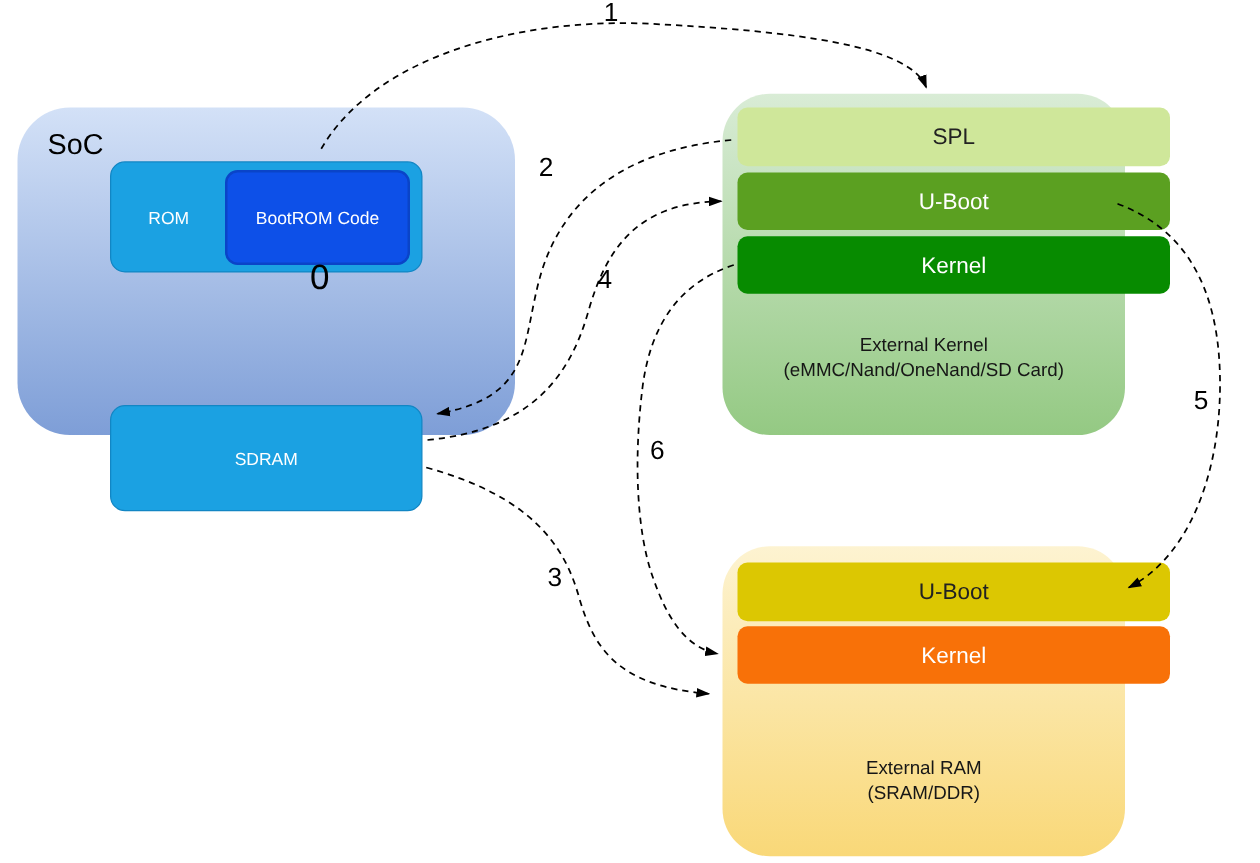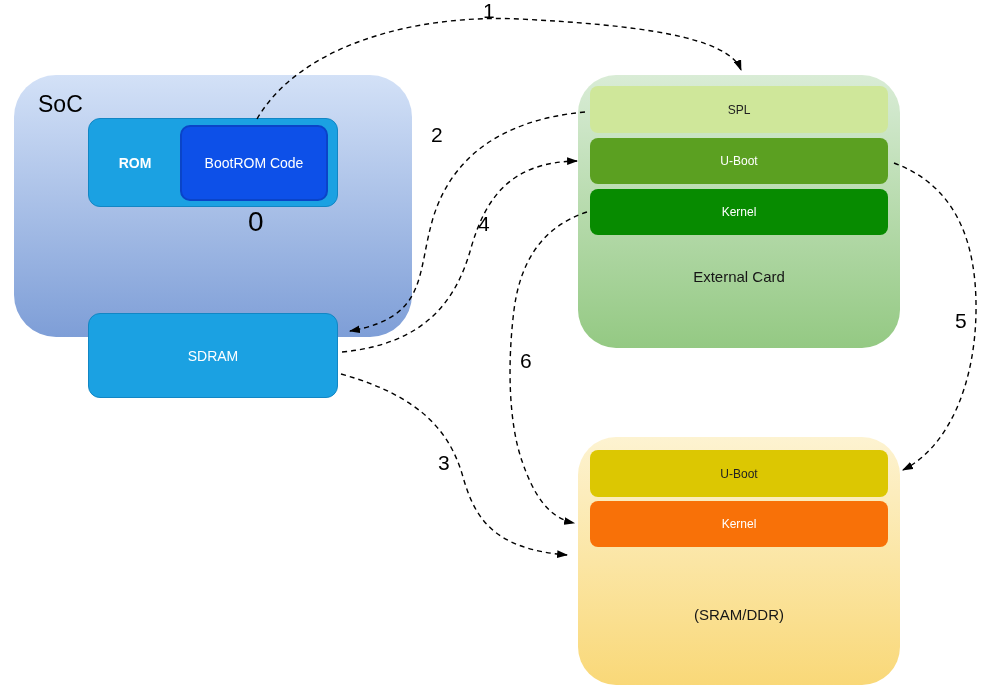--- a/index.html
+++ b/index.html
@@ -10,21 +10,21 @@
     position: relative;
     width: 1008px;
     height: 690px;
     background: #ffffff;
     overflow: hidden;
   }
 
   
   .soc {
     position: absolute;
-    left: 14px; top: 75px;
+    left: 14px; top: 86px;
     width: 398px; height: 262px;
     border-radius: 42px;
     background: linear-gradient(var(--soc-gradient-top, #d3e1f7), var(--soc-gradient-bottom, #7e9ed7));
   }
   .soc-title {
     position: absolute;
     left: 24px; top: 16px;
     font-size: 23px;
     color: #000;
   }
@@ -34,21 +34,21 @@
     width: 250px; height: 89px;
     background: var(--rom-fill, #1ba1e2);
     border: 1px solid var(--rom-stroke, #1286c4);
     border-radius: 12px;
   }
   .rom-label {
     position: absolute;
     left: 0; top: 0;
     width: 92px; height: 100%;
     display: flex; align-items: center; justify-content: center;
-    color: #fff; font-size: 14px; font-weight: bold;
+    color: #fff; font-size: 14px;
   }
   .bootrom {
     position: absolute;
     left: 91px; top: 6px;
     width: 148px; height: 76px;
     background: var(--bootrom-fill, #0d50e8);
     border: 2px solid var(--bootrom-stroke, #0a44c8);
     border-radius: 10px;
     display: flex; align-items: center; justify-content: center;
     color: #fff; font-size: 14px;
@@ -68,24 +68,24 @@
   .flash {
     position: absolute;
     left: 578px; top: 75px;
     width: 322px; height: 273px;
     border-radius: 38px;
     background: linear-gradient(var(--flash-gradient-top, #d9ecd6), var(--flash-gradient-bottom, #94c983));
   }
   .bar {
     position: absolute;
     left: 12px;
-    width: 298px; height: 47px;
+    width: 346px; height: 47px;
     border-radius: 8px;
     display: flex; align-items: center; justify-content: center;
-    font-size: 12px;
+    font-size: 18px;
   }
   .spl      { top: 11px;  background: var(--spl-fill, #cfe79a);          color: #222; }
   .f-uboot  { top: 63px;  height: 46px; background: var(--flash-uboot-fill, #5ba021);  color: #fff; }
   .f-kernel { top: 114px; height: 46px; background: var(--flash-kernel-fill, #078b00); color: #fff; }
   .caption {
     position: absolute;
     left: 0; right: 0;
     text-align: center;
     font-size: 15px;
     line-height: 20px;
@@ -169,32 +169,34 @@
     <div class="bar spl">
       <span>SPL</span>
     </div>
     <div class="bar f-uboot">
       <span>U-Boot</span>
     </div>
     <div class="bar f-kernel">
       <span>Kernel</span>
     </div>
     <div class="caption">
-      <div>External Card</div>
+      <div>External Kernel</div>
+      <div>(eMMC/Nand/OneNand/SD Card)</div>
     </div>
   </div>
 
   <div class="ram">
     <div class="bar r-uboot">
       <span>U-Boot</span>
     </div>
     <div class="bar r-kernel">
       <span>Kernel</span>
     </div>
     <div class="caption">
+      <div>External RAM</div>
       <div>(SRAM/DDR)</div>
     </div>
   </div>
 
   <div class="step step0">0</div>
   <div class="step step1">1</div>
   <div class="step step2">2</div>
   <div class="step step3">3</div>
   <div class="step step4">4</div>
   <div class="step step5">5</div>

